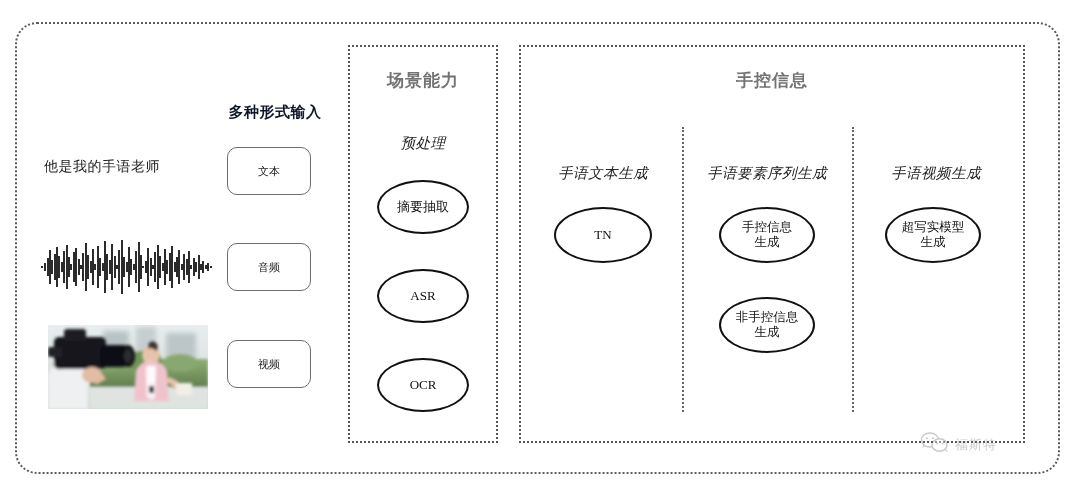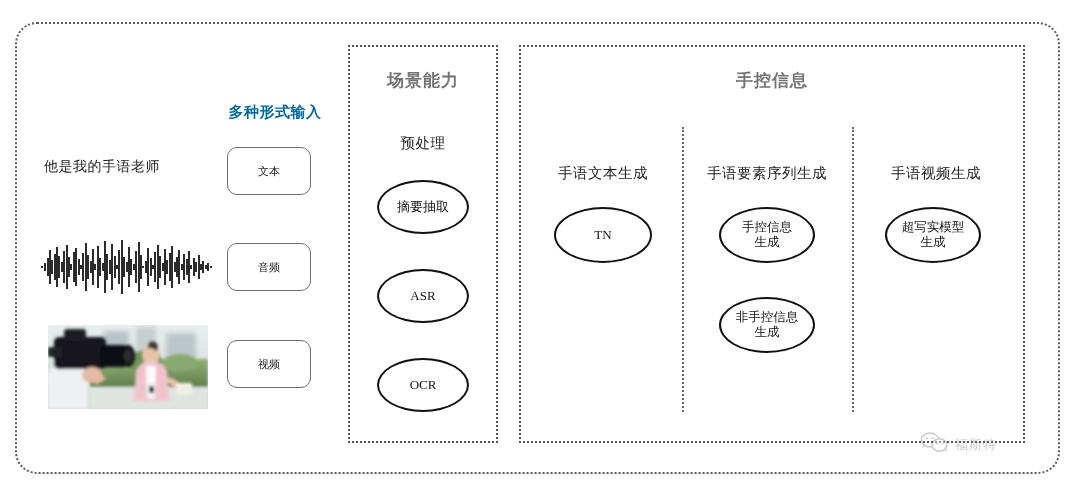--- a/index.html
+++ b/index.html
@@ -19,42 +19,42 @@
     position:absolute;border:2px dotted #555;box-sizing:border-box;background:transparent;
   }
   #scene-section{left:348px;top:45px;width:150px;height:398px;}
   #core-section {left:519px;top:45px;width:506px;height:398px;}
 
   .section-title{
     position:absolute;width:100%;text-align:center;
     font-size:17px;font-weight:bold;letter-spacing:1px;color:#737373;
   }
   .group-title{
-    position:absolute;text-align:center;font-size:14.5px;color:#222;letter-spacing:.5px;
+    position:absolute;text-align:center;font-size:14.5px;color:#222;letter-spacing:.5px;font-style:italic;
   }
 
   
   .v-divider{
     position:absolute;width:0;border-left:2px dotted #666;
   }
 
   
   .node{
     position:absolute;border:2.3px solid #111;border-radius:50%;
     background:#fff;display:flex;align-items:center;justify-content:center;
     text-align:center;font-size:13px;line-height:1.18;color:#111;
     box-sizing:border-box;
     font-family:Liberation Serif, serif;
   }
   .node.small-font{font-size:12.5px;}
 
   
   #input-label{
     position:absolute;left:215px;top:103px;width:120px;text-align:center;
-    font-size:15px;font-weight:bold;color:#0369a1;letter-spacing:.5px;
+    font-size:15px;font-weight:bold;color:#0f172a;letter-spacing:.5px;
   }
   #sample-sentence{
     position:absolute;left:44px;top:158px;width:170px;text-align:left;
     font-size:14px;color:#1d1d1d;letter-spacing:.5px;white-space:nowrap;
   }
   .input-btn{
     position:absolute;width:84px;height:48px;border:1.6px solid #6d6d6d;
     border-radius:10px;background:#fff;display:flex;align-items:center;
     justify-content:center;font-size:11px;color:#1d1d1d;box-sizing:border-box;
   }

